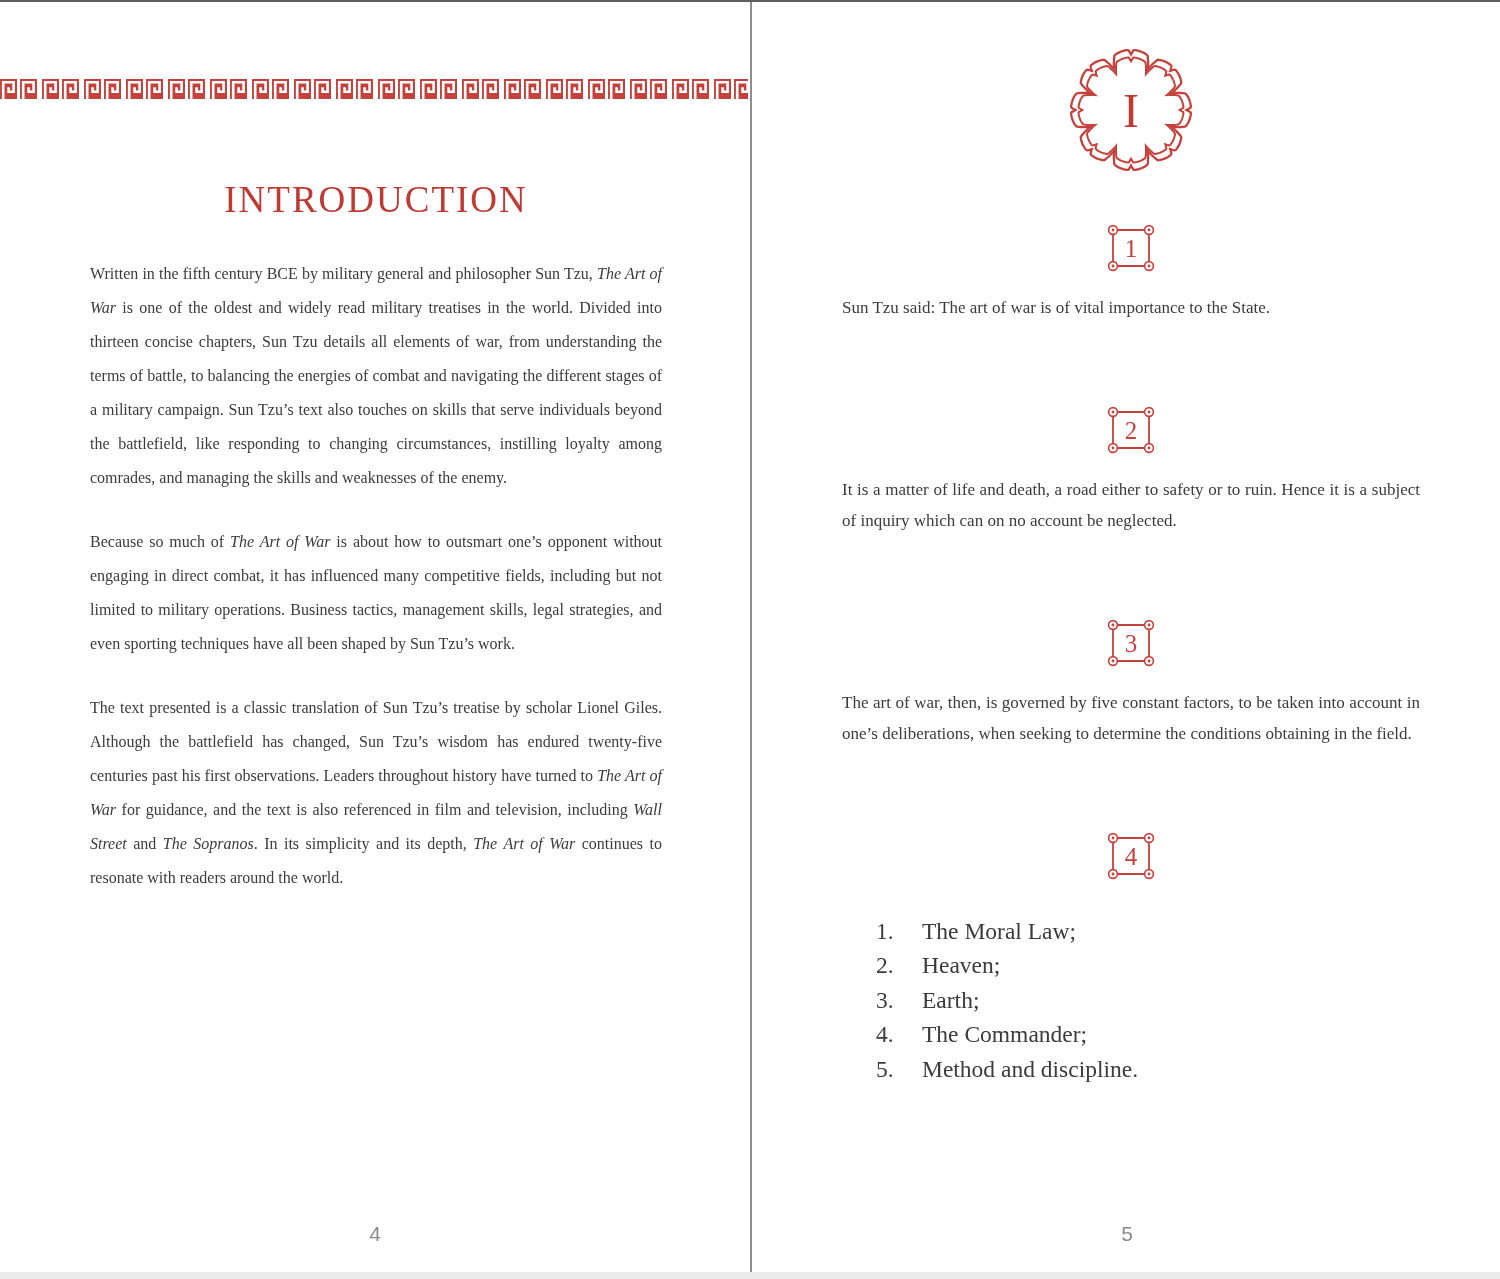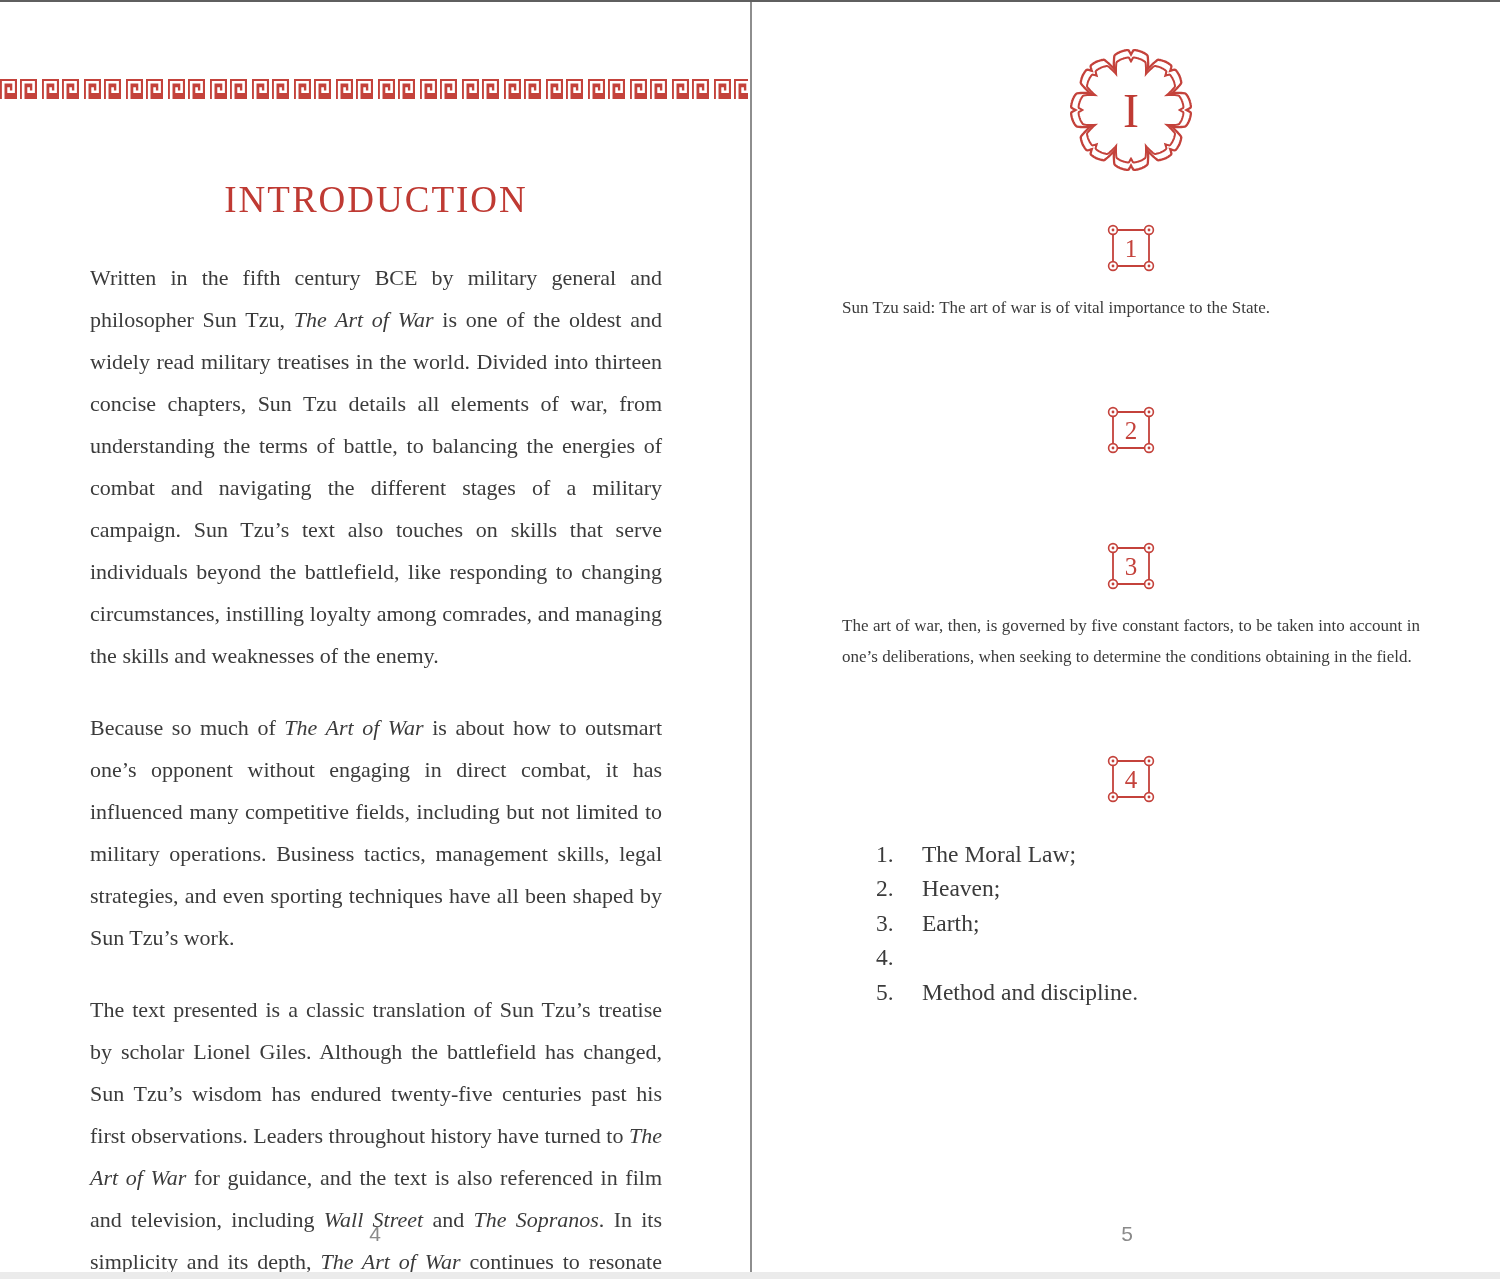--- a/index.html
+++ b/index.html
@@ -13,21 +13,21 @@
   .page{position:absolute;top:2px;bottom:7px;}
   .page-left{left:0;width:750px;}
   .page-right{left:750px;width:750px;border-left:2px solid #8e8e8e;}
   .greek-key{position:absolute;top:76px;left:0;}
   .left-content{position:absolute;top:0;left:90px;width:572px;}
   .intro-title{
     margin-top:178px;text-align:center;color:#bf3a33;font-size:37px;
     letter-spacing:2px;font-weight:normal;line-height:1.1;
   }
   .intro-paragraphs p{
-    margin:30px 0 0 0;color:#3b3b3b;font-size:22px;line-height:42px;
+    margin:30px 0 0 0;color:#3b3b3b;font-size:16px;line-height:34px;
     text-align:justify;text-align-last:left;
   }
   .intro-paragraphs p:first-child{margin-top:36px;}
   .it{font-style:italic;}
   .page-number{
     position:absolute;bottom:26px;left:0;width:100%;text-align:center;
     font-family:"Liberation Sans","DejaVu Sans",sans-serif;
     color:#8a8a8a;font-size:21px;
   }
   .right-content{position:absolute;top:0;left:90px;width:578px;text-align:center;}
@@ -104,21 +104,21 @@
     <rect x="8" y="8" width="36" height="36" rx="4" fill="none" stroke="#c4423b" stroke-width="1.8"></rect>
     <circle cx="8" cy="8" r="4.4" fill="#fff" stroke="#c4423b" stroke-width="1.6"></circle>
             <circle cx="8" cy="8" r="1.4" fill="#c4423b"></circle>
             <circle cx="44" cy="8" r="4.4" fill="#fff" stroke="#c4423b" stroke-width="1.6"></circle>
             <circle cx="44" cy="8" r="1.4" fill="#c4423b"></circle>
             <circle cx="8" cy="44" r="4.4" fill="#fff" stroke="#c4423b" stroke-width="1.6"></circle>
             <circle cx="8" cy="44" r="1.4" fill="#c4423b"></circle>
             <circle cx="44" cy="44" r="4.4" fill="#fff" stroke="#c4423b" stroke-width="1.6"></circle>
             <circle cx="44" cy="44" r="1.4" fill="#c4423b"></circle>
     <text x="26" y="35" text-anchor="middle" font-size="25" fill="#c4423b" font-family="Liberation Serif, serif">2</text>
-  </svg></div>
+  </svg><p class="section-text">It is a matter of life and death, a road either to safety or to ruin. Hence it is a subject of inquiry which can on no account be neglected.</p></div>
         <div class="section"><svg width="52" height="52" viewBox="0 0 52 52">
     <rect x="8" y="8" width="36" height="36" rx="4" fill="none" stroke="#c4423b" stroke-width="1.8"></rect>
     <circle cx="8" cy="8" r="4.4" fill="#fff" stroke="#c4423b" stroke-width="1.6"></circle>
             <circle cx="8" cy="8" r="1.4" fill="#c4423b"></circle>
             <circle cx="44" cy="8" r="4.4" fill="#fff" stroke="#c4423b" stroke-width="1.6"></circle>
             <circle cx="44" cy="8" r="1.4" fill="#c4423b"></circle>
             <circle cx="8" cy="44" r="4.4" fill="#fff" stroke="#c4423b" stroke-width="1.6"></circle>
             <circle cx="8" cy="44" r="1.4" fill="#c4423b"></circle>
             <circle cx="44" cy="44" r="4.4" fill="#fff" stroke="#c4423b" stroke-width="1.6"></circle>
             <circle cx="44" cy="44" r="1.4" fill="#c4423b"></circle>
@@ -143,20 +143,21 @@
             <div class="factor-row">
               <span class="factor-num">2.</span>
               <span class="factor-label">Heaven;</span>
             </div>
             <div class="factor-row">
               <span class="factor-num">3.</span>
               <span class="factor-label">Earth;</span>
             </div>
             <div class="factor-row">
               <span class="factor-num">4.</span>
+              <span class="factor-label">The Commander;</span>
             </div>
             <div class="factor-row">
               <span class="factor-num">5.</span>
               <span class="factor-label">Method and discipline.</span>
             </div>
           </div></div>
       </div>
   </div>
 
   <div class="page-number">5</div>

